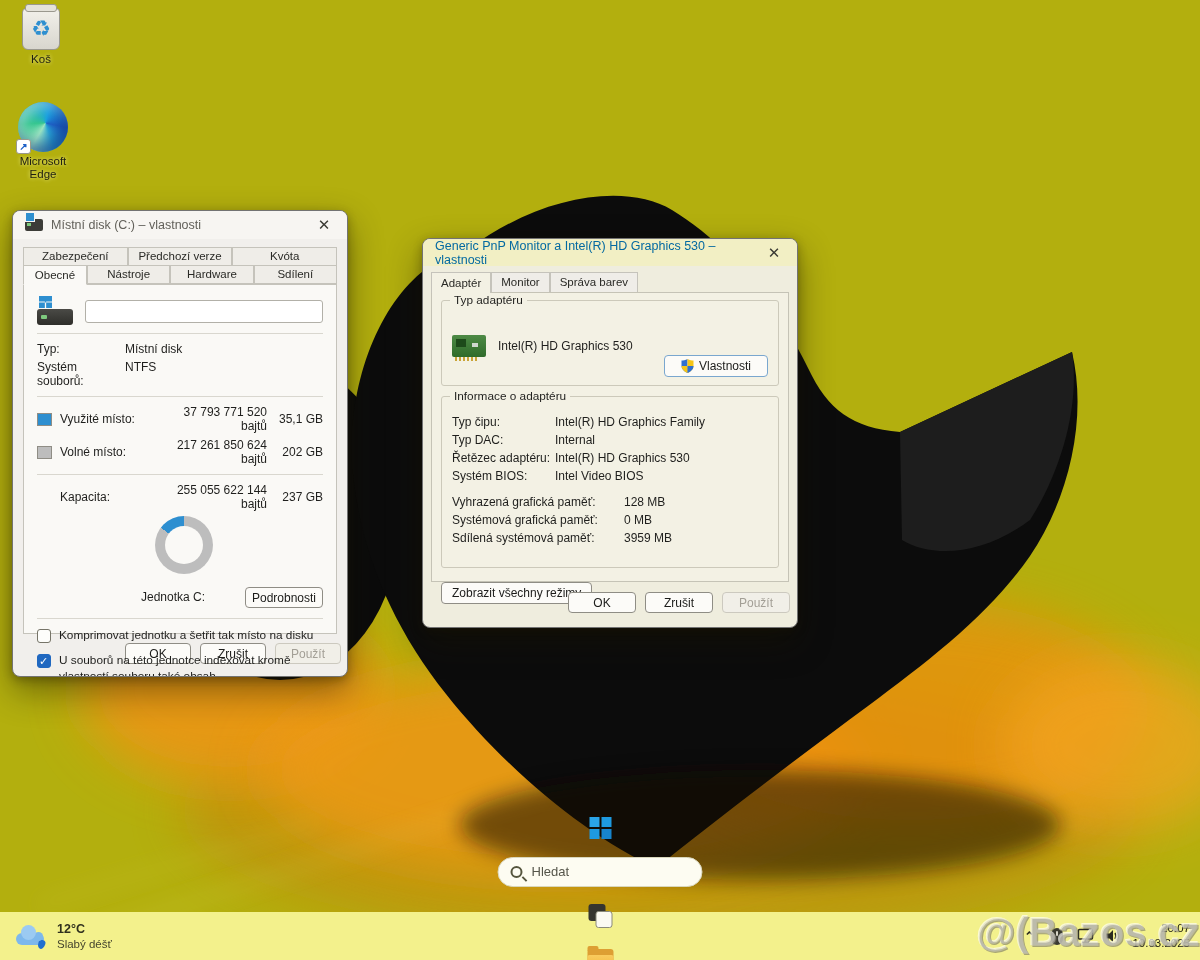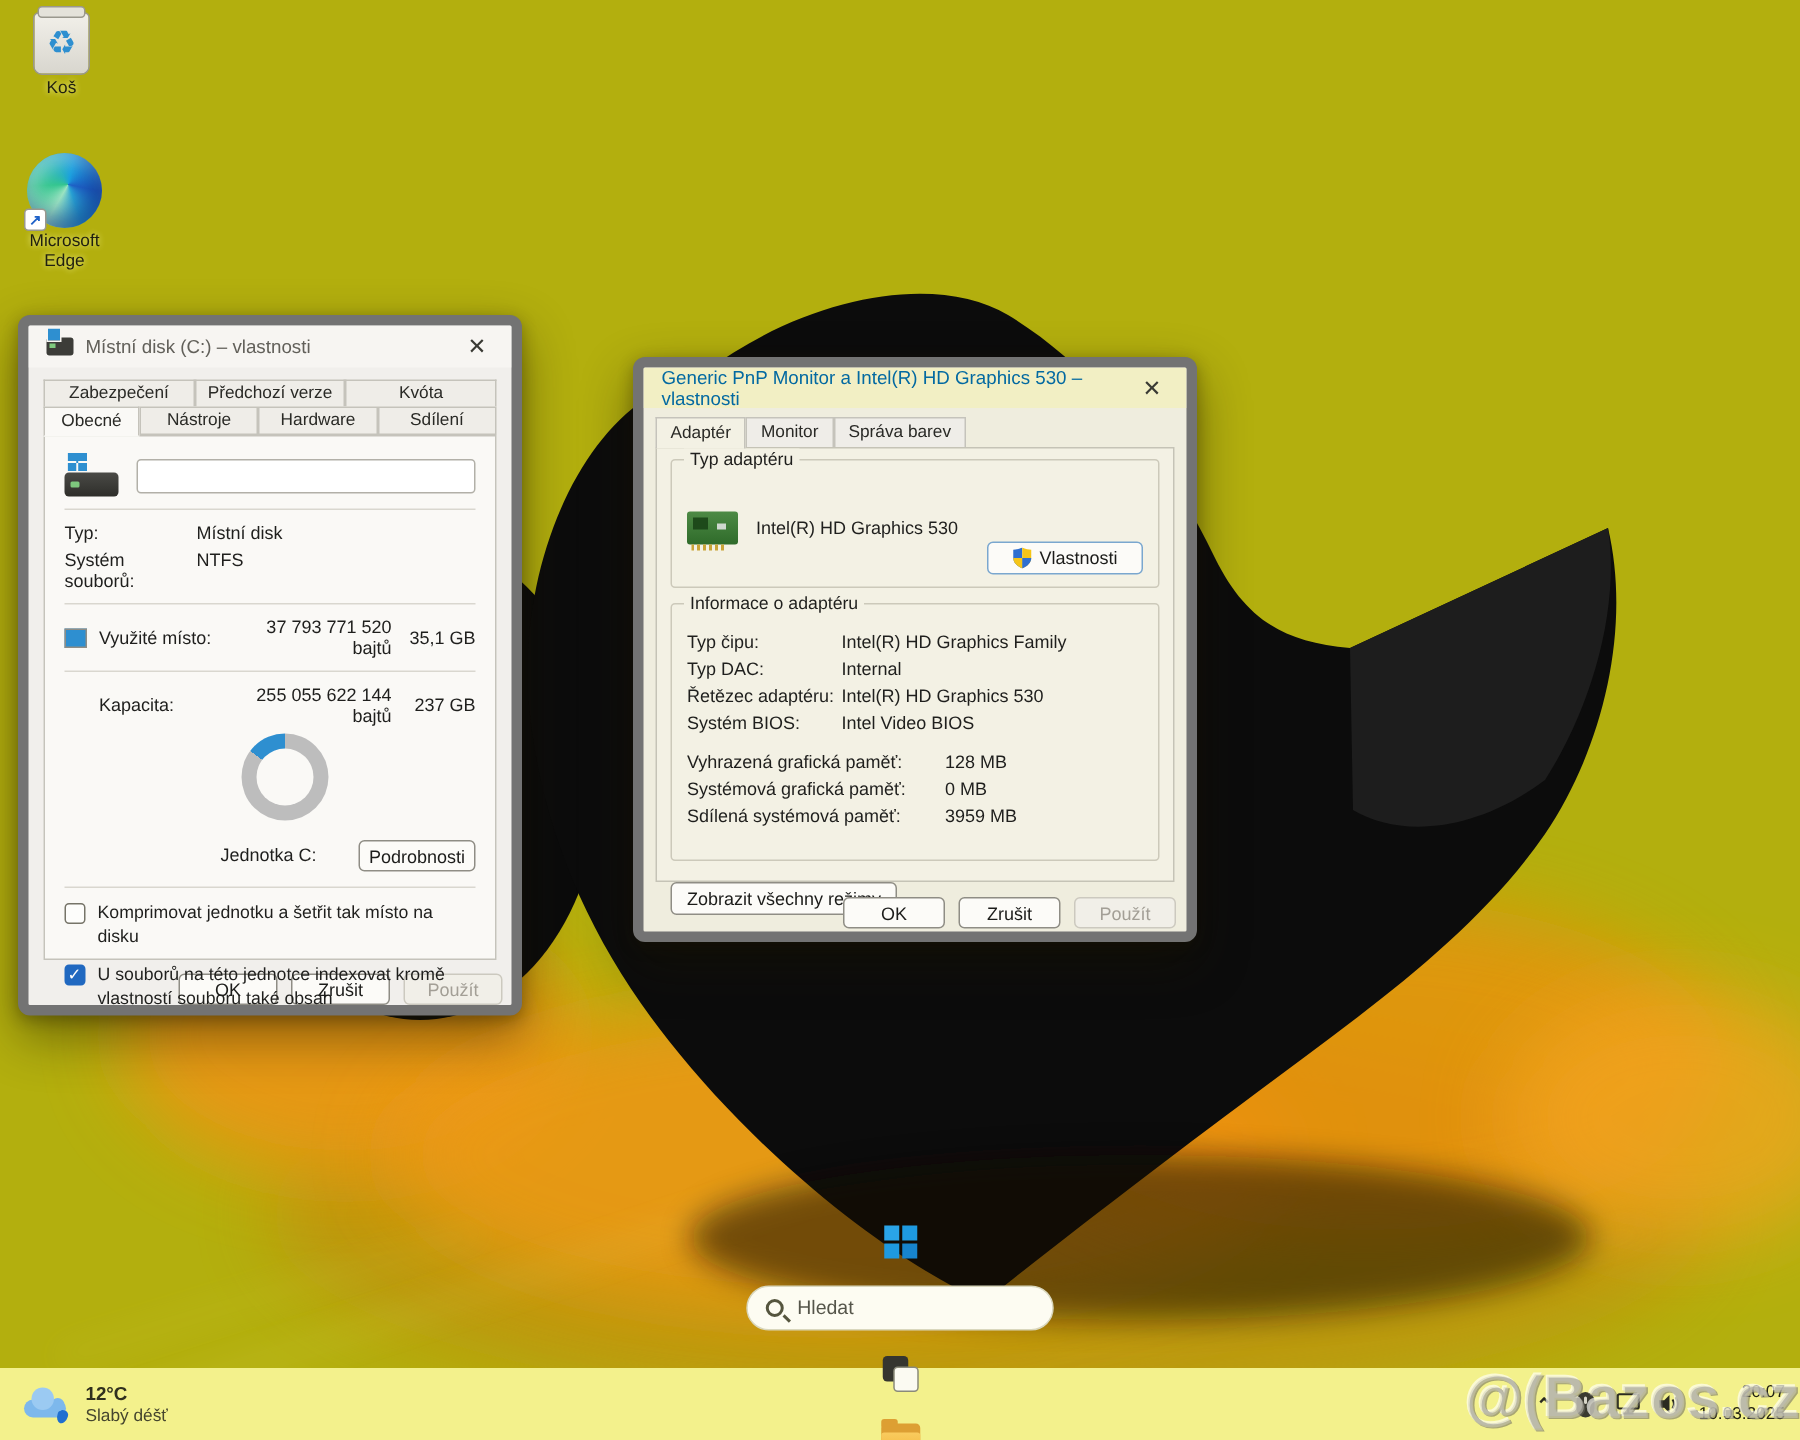--- a/index.html
+++ b/index.html
@@ -12,21 +12,21 @@
   
   .desk-icon { position:absolute; width:70px; display:flex; flex-direction:column; align-items:center; gap:3px; z-index:2; cursor:pointer; }
   .desk-icon .lbl { font-size:11.5px; color:#1f1f10; text-align:center; line-height:1.15; text-shadow:0 0 4px rgba(255,255,170,.9); }
   .bin-body { width:38px; height:42px; background:linear-gradient(#f2f0ea,#d8d6ce); border:1px solid #9a988e; border-radius:4px 4px 6px 6px; position:relative; display:flex; align-items:center; justify-content:center; }
   .bin-body:before { content:""; position:absolute; top:-5px; left:2px; right:2px; height:6px; background:#e4e2da; border:1px solid #9a988e; border-radius:3px; }
   .bin-glyph { font-size:22px; color:#2e8fd0; line-height:1; }
   .edge-ball { width:50px; height:50px; border-radius:50%; background:conic-gradient(from 210deg at 55% 42%, #9ee7c3, #35c690 16%, #1aa2e0 45%, #1f62c8 70%, #2aa7d8 86%, #9ee7c3); box-shadow:inset -6px -8px 14px rgba(10,40,120,.55), inset 5px 6px 10px rgba(255,255,255,.35); position:relative; }
   .edge-ball .shortcut { position:absolute; left:-2px; bottom:-2px; width:15px; height:15px; background:#fff; border:1px solid #9a988e; border-radius:3px; font-size:10px; color:#1f62c8; display:flex; align-items:center; justify-content:center; font-weight:bold; }
 
   
-  .win { position:absolute; border:7px solid #737373; border-radius:8px; box-shadow:0 14px 34px rgba(25,20,0,.45), 0 3px 10px rgba(25,20,0,.3); overflow:hidden; }
+  .win { position:absolute; border:1px solid #737373; border-radius:8px; box-shadow:0 14px 34px rgba(25,20,0,.45), 0 3px 10px rgba(25,20,0,.3); overflow:hidden; }
   .titlebar { display:flex; align-items:center; padding:0 12px; gap:8px; }
   .titlebar .t { flex:1; font-size:12.5px; }
   .close-x { font-size:15px; color:#3a3a34; width:22px; text-align:center; cursor:pointer; }
 
   .btn { display:inline-flex; align-items:center; justify-content:center; gap:5px; background:#fcfbf8; border:1px solid #8f8d85; border-radius:4px; font-size:12px; color:#1c1c1a; height:21px; cursor:pointer; }
   .btn.disabled { color:#a39f96; border-color:#ccc9bf; background:#f1efe8; cursor:default; }
 
   .hr { border-top:1px solid #d9d7cf; margin:8px 0; }
 
   
@@ -229,20 +229,26 @@
         <span class="k">Systém souborů:</span>
         <span>NTFS</span>
       </div>
     <div class="hr"></div>
     <div class="usage-row">
       <span class="swatch" style="background: rgb(46, 143, 208);"></span>
       <span class="ul">Využité místo:</span>
       <span class="bytes">37 793 771 520 bajtů</span>
       <span class="gb">35,1 GB</span>
     </div>
+    <div class="usage-row">
+      <span class="swatch" style="background: rgb(189, 189, 189);"></span>
+      <span class="ul">Volné místo:</span>
+      <span class="bytes">217 261 850 624 bajtů</span>
+      <span class="gb">202 GB</span>
+    </div>
     <div class="hr"></div>
     <div class="usage-row cap-row">
       <span class="swatch"></span>
       <span class="ul">Kapacita:</span>
       <span class="bytes">255 055 622 144 bajtů</span>
       <span class="gb">237 GB</span>
     </div>
     <div class="donut-block">
       <div class="donut" style="background: conic-gradient(rgb(189, 189, 189) 0deg, rgb(189, 189, 189) 85.2%, rgb(46, 143, 208) 85.2%, rgb(46, 143, 208) 100%);">
           <div class="donut-hole"></div>

